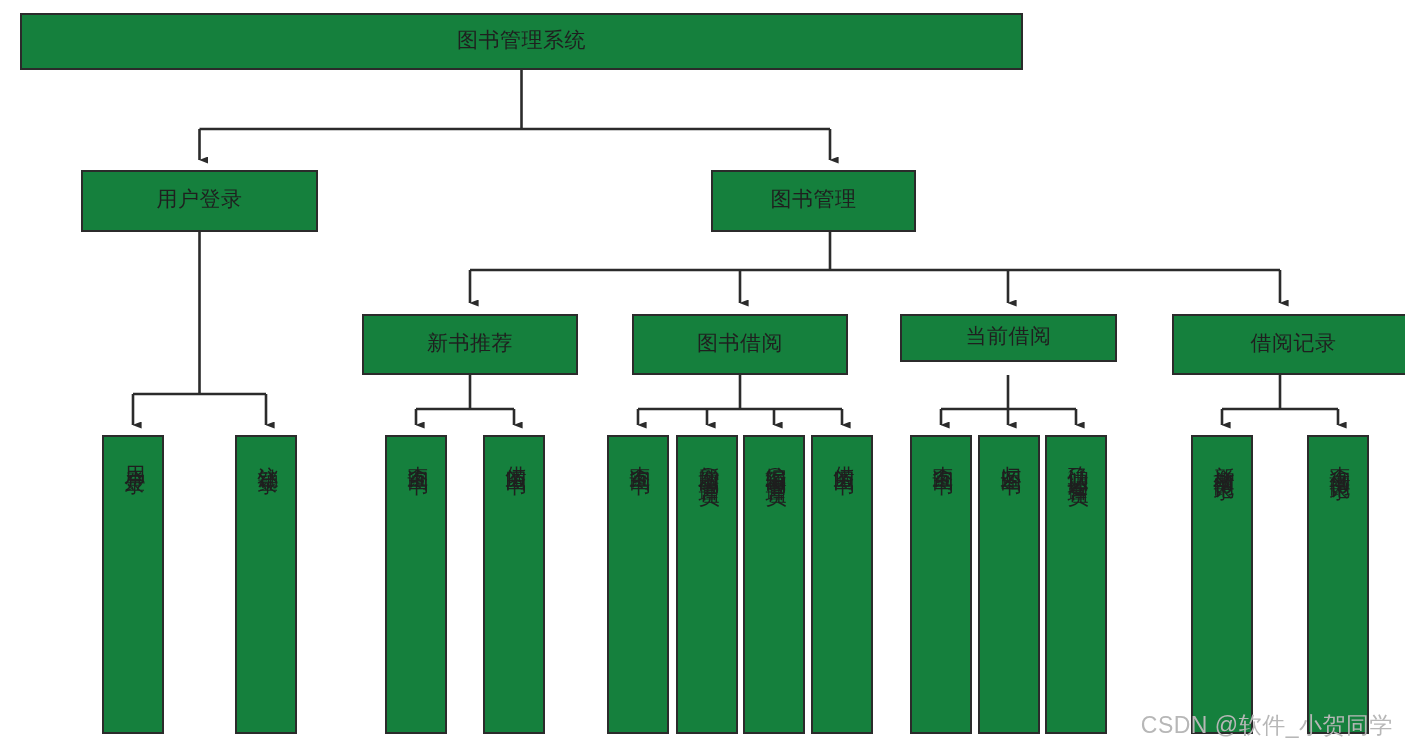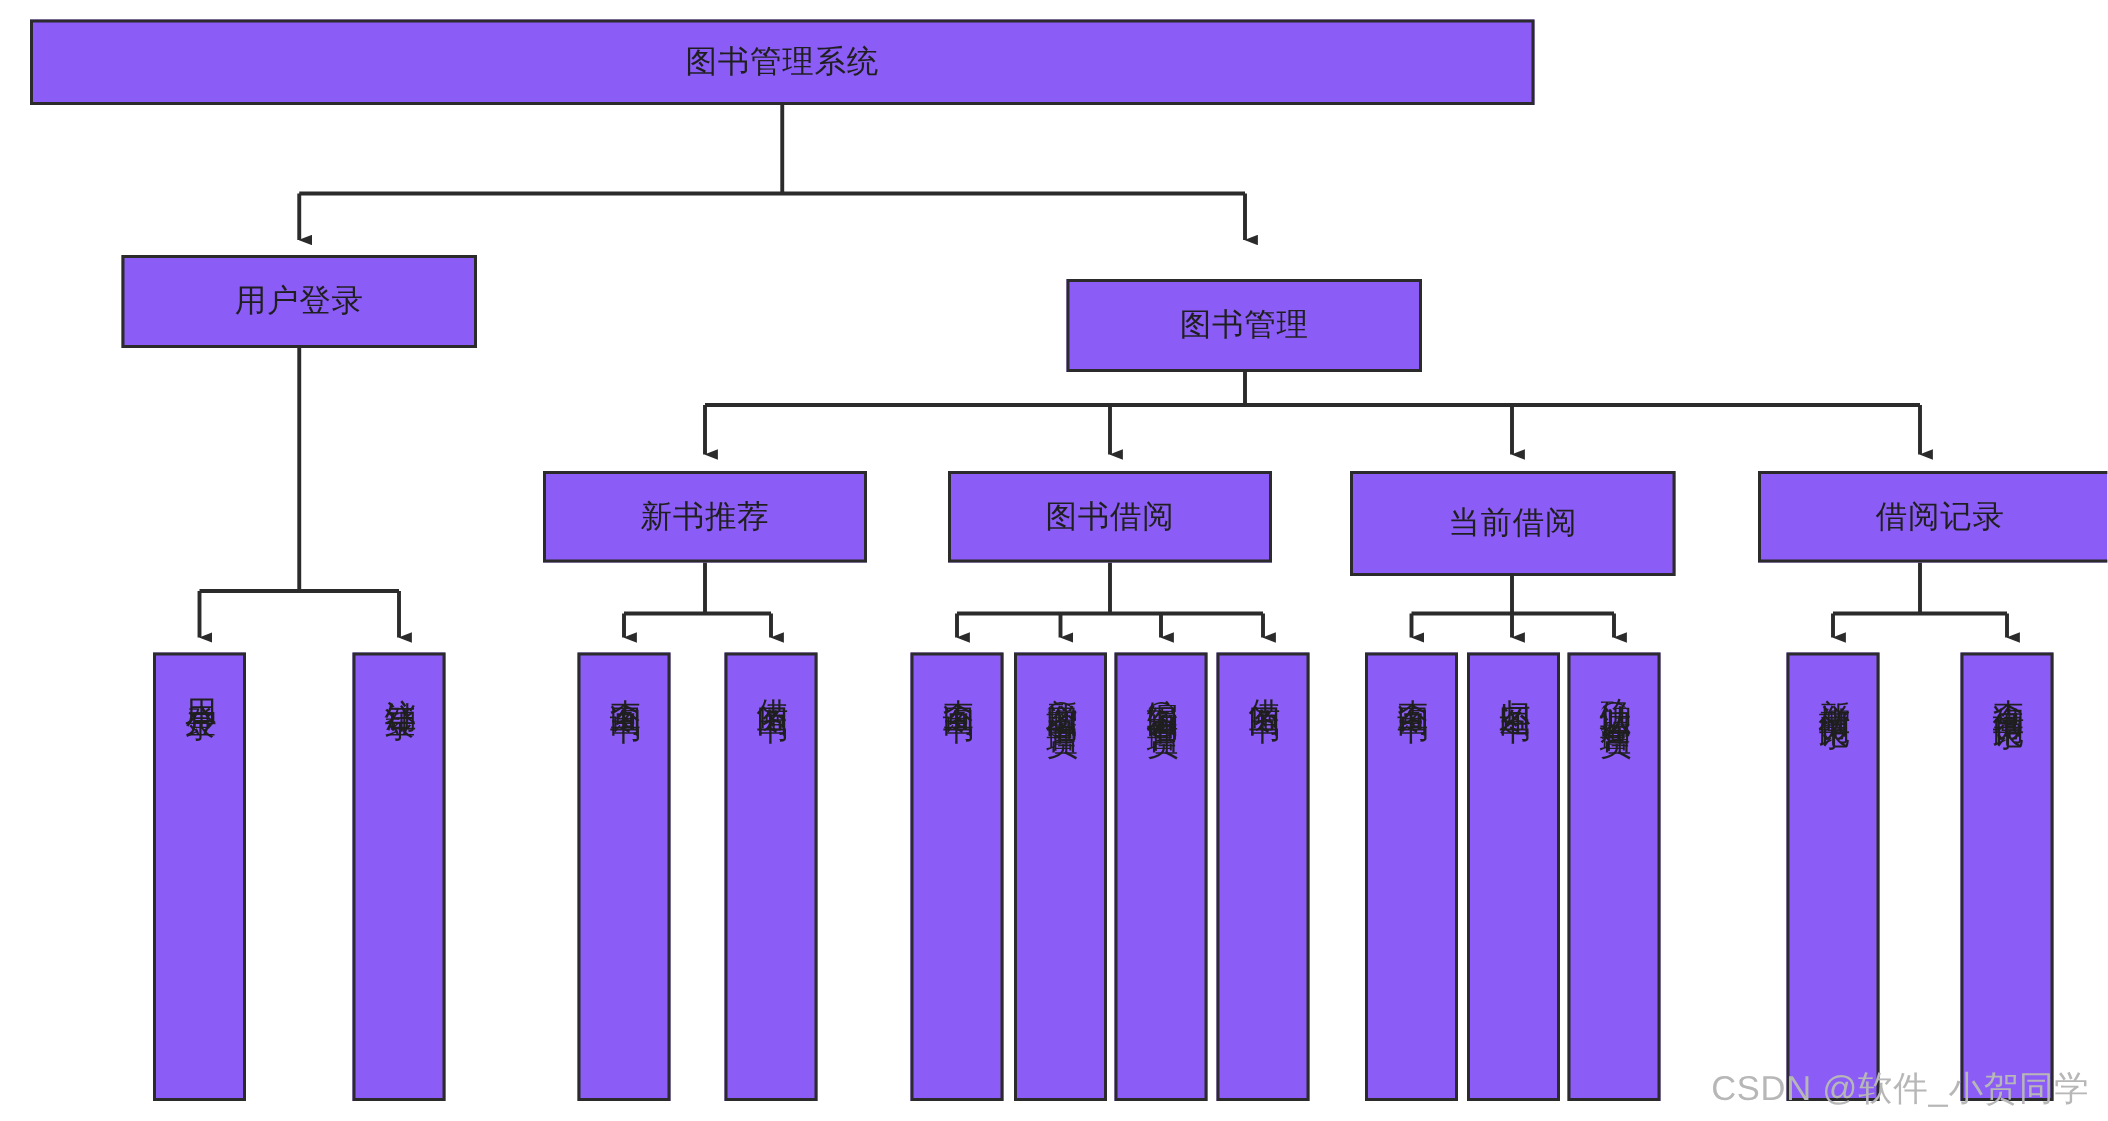--- a/index.html
+++ b/index.html
@@ -23,26 +23,27 @@
     position: absolute;
     left: 0;
     top: 0;
     width: 1405px;
     height: 747px;
     pointer-events: none;
   }
   .node-box {
     position: absolute;
     box-sizing: border-box;
-    background: #8b5cf6;
+    background: #15803d;
     border: 2.5px solid #2b2b2b;
     display: flex;
     align-items: center;
     justify-content: center;
     overflow: hidden;
+    font-family: Liberation Mono, monospace;
   }
   .node-label {
     font-size: 21px;
     line-height: 1.12;
     letter-spacing: 0.5px;
     color: #1f1f1f;
     white-space: nowrap;
     text-align: center;
   }
   
@@ -126,33 +127,33 @@
   </svg>
 
   <div class="node-box" style="left:20px; top:13px; width:1003px; height:57px;">
     <span class="node-label">图书管理系统</span>
   </div>
 
   <div class="node-box" style="left:81px; top:170px; width:237px; height:62px;">
     <span class="node-label">用户登录</span>
   </div>
 
-  <div class="node-box" style="left:711px; top:186px; width:237px; height:62px;">
+  <div class="node-box" style="left:711px; top:170px; width:205px; height:62px;">
     <span class="node-label">图书管理</span>
   </div>
 
   <div class="node-box" style="left:632px; top:314px; width:216px; height:61px;">
     <span class="node-label">图书借阅</span>
   </div>
 
   <div class="node-box" style="left:362px; top:314px; width:216px; height:61px;">
     <span class="node-label">新书推荐</span>
   </div>
 
-  <div class="node-box" style="left:900px; top:314px; width:217px; height:70px;">
+  <div class="node-box" style="left:900px; top:314px; width:217px; height:48px;">
     <span class="node-label">当前借阅</span>
   </div>
 
   <div class="node-box" style="left:1172px; top:314px; width:243px; height:61px;">
     <span class="node-label">借阅记录</span>
   </div>
 
   <div class="node-box vertical" style="left:102px; top:435px; width:62px; height:299px;">
     <span class="node-label">用户登录</span>
   </div>

